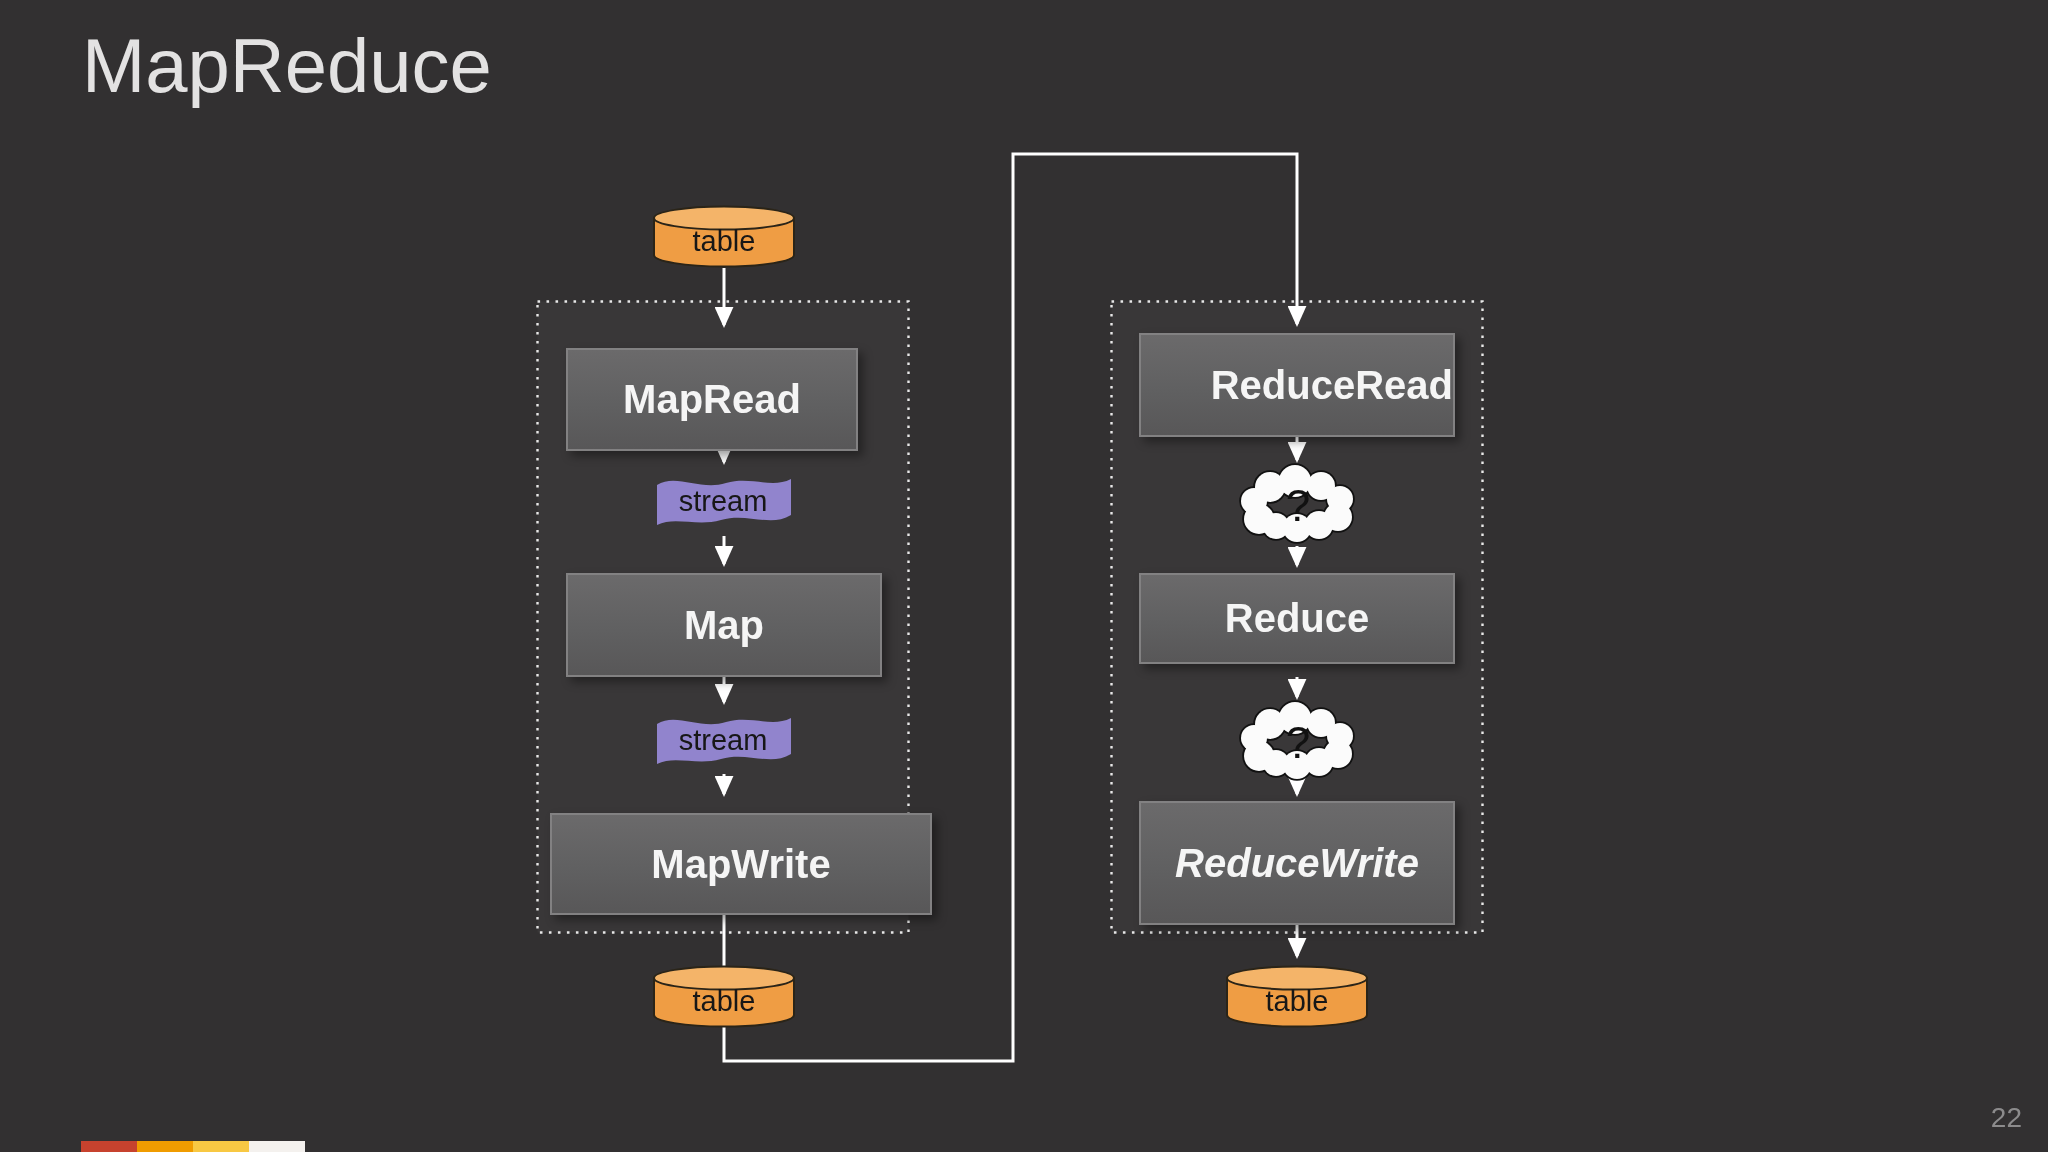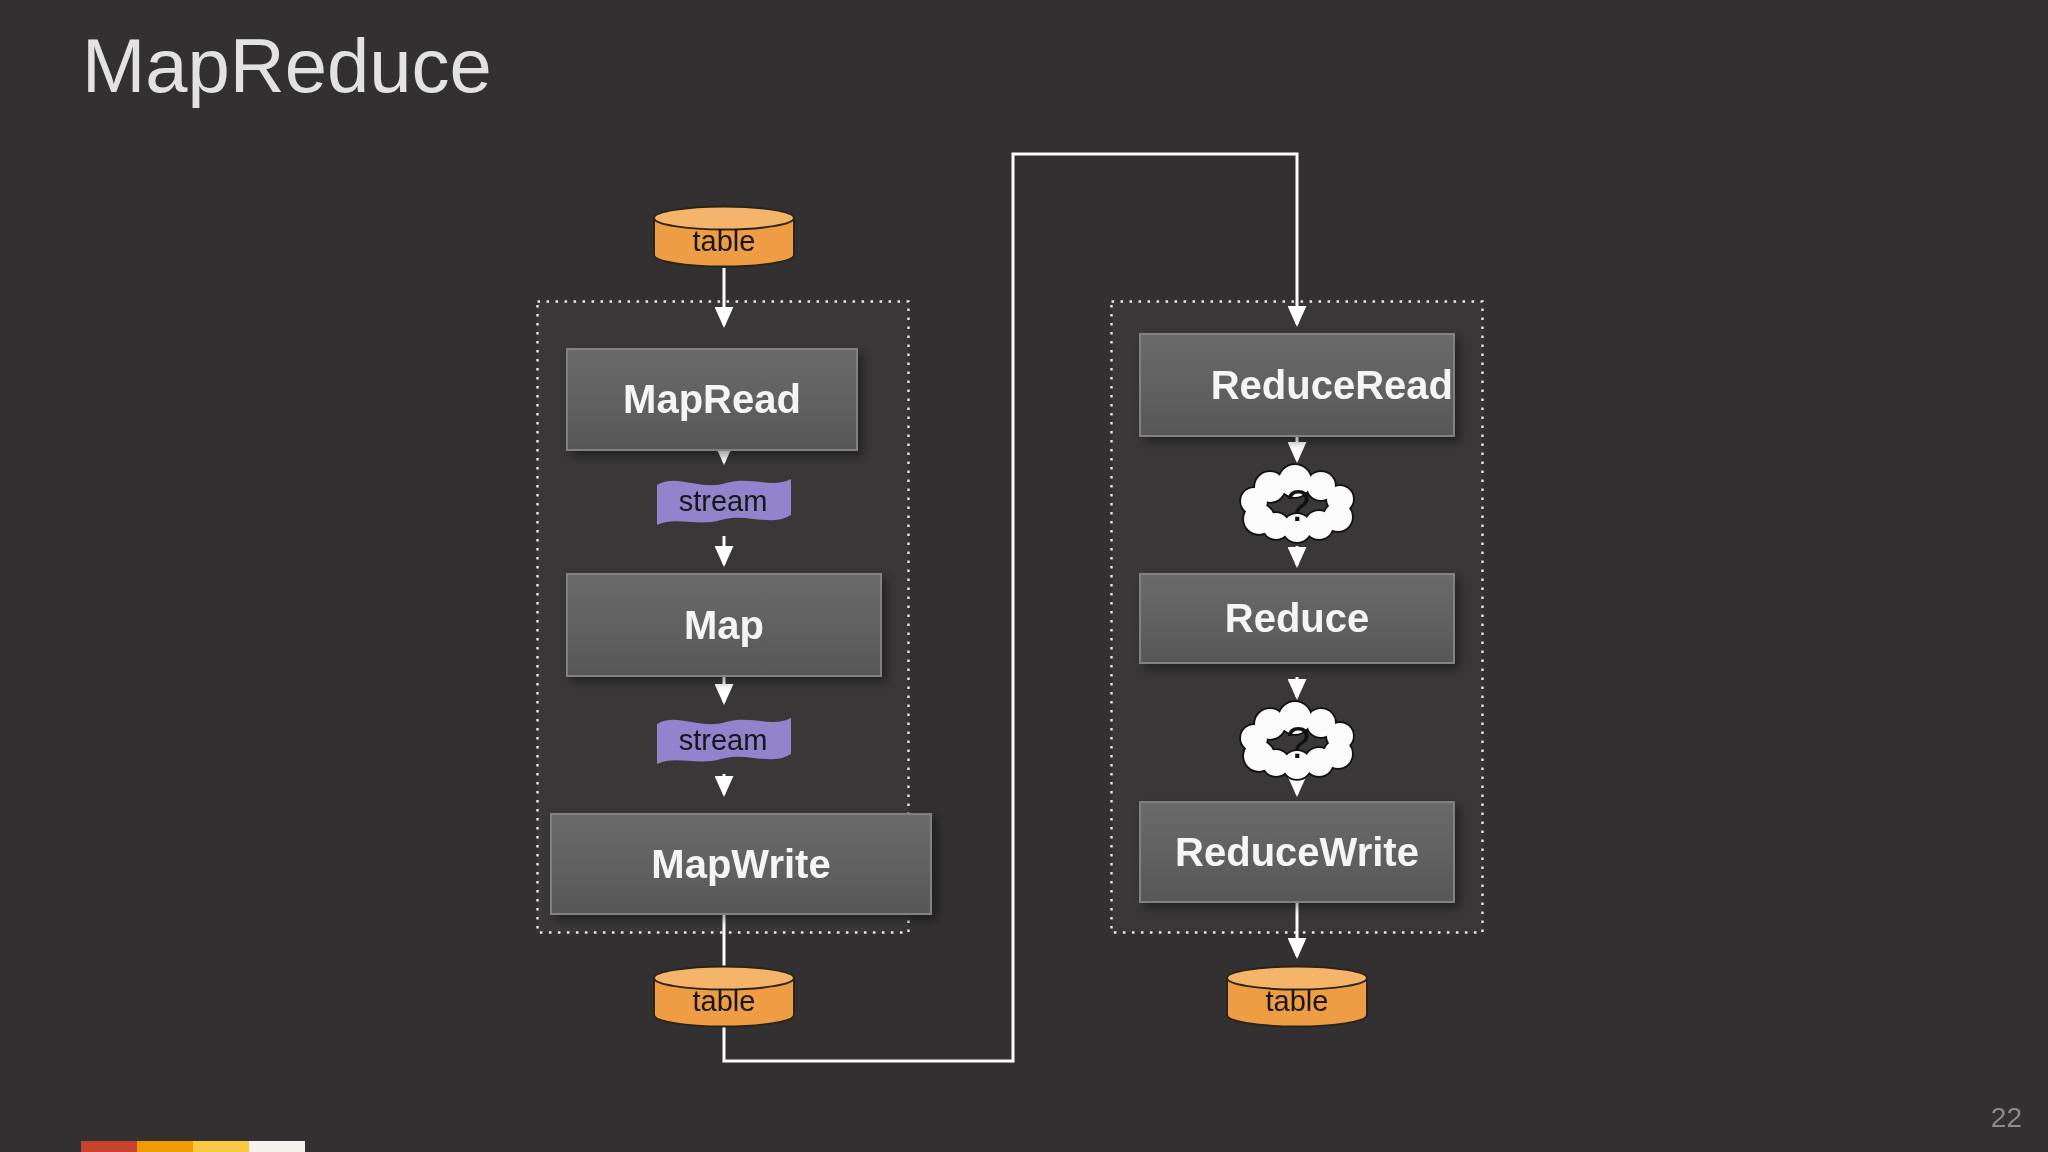--- a/index.html
+++ b/index.html
@@ -179,21 +179,21 @@
           <circle cx="111" cy="37" r="13"></circle>
         <circle cx="109" cy="55" r="14"></circle>
           <circle cx="90" cy="63" r="14"></circle>
         <circle cx="68" cy="66" r="14"></circle>
           <circle cx="47" cy="64" r="13"></circle>
       </g>
       <text class="cloud-label" x="69" y="59" text-anchor="middle">?</text>
     </svg>
   </div>
 
-  <div class="node stage-box" style="left:1139px;top:801px;width:316px;height:102px;">
+  <div class="node stage-box" style="left:1139px;top:801px;width:316px;height:124px;font-style:italic;">
     <span class="stage-label">ReduceWrite</span>
   </div>
 
   <div class="node" style="left:1223px;top:964px;">
     <svg class="shape-svg" width="148" height="66" viewBox="0 0 148 66">
       <path d="M4,14 V51 A70,11.5 0 0 0 144,51 V14 Z" fill="#ef9d44" stroke="#2a2418" stroke-width="2"></path>
       <ellipse cx="74" cy="14" rx="70" ry="11.5" fill="#f4b469" stroke="#2a2418" stroke-width="2"></ellipse>
       <text class="cyl-label" x="74" y="47" text-anchor="middle">table</text>
     </svg>
   </div>

